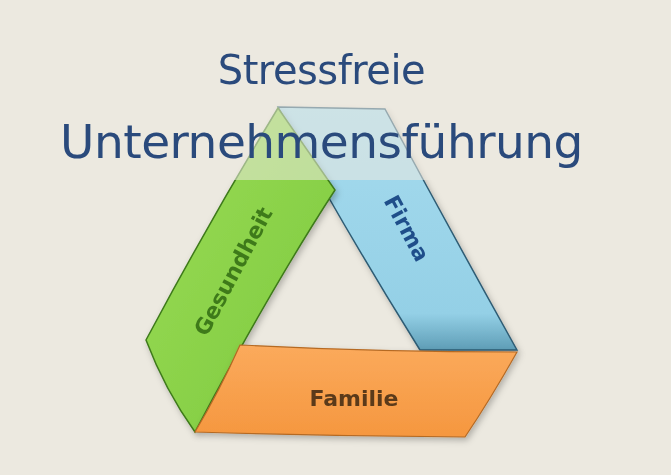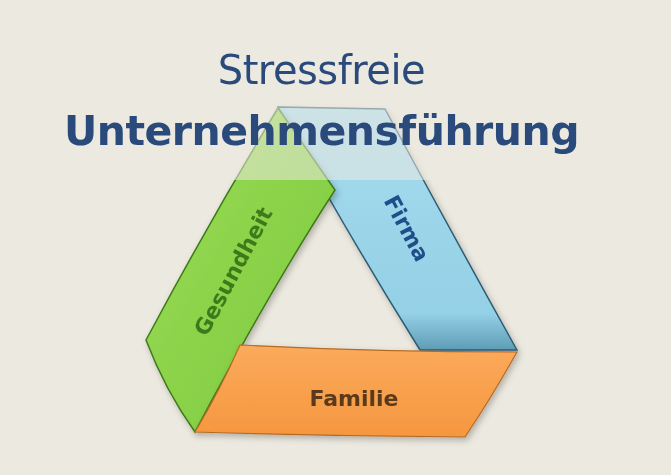--- a/index.html
+++ b/index.html
@@ -10,21 +10,21 @@
     position: relative;
   }
   #diagram { position: absolute; left: 0; top: 0; }
   .title {
     position: absolute; left: 0; width: 643px; text-align: center;
     color: #2A4A7C; font-family: "DejaVu Sans", sans-serif;
     font-size: 40px; line-height: 1; letter-spacing: -0.5px;
     z-index: 3;
   }
   #title-line1 { top: 50px; }
-  #title-line2 { top: 111px; font-size: 41px; font-weight: bold; }
+  #title-line2 { top: 118px; font-size: 47px; }
 </style>
 </head>
 <body>
 
 <svg id="diagram" width="671" height="475" viewBox="0 0 671 475">
   <defs>
     <linearGradient id="gGreen" x1="0" y1="0" x2="1" y2="1">
       <stop offset="0" stop-color="#9BDC58"></stop>
       <stop offset="1" stop-color="#7CC93C"></stop>
     </linearGradient>

